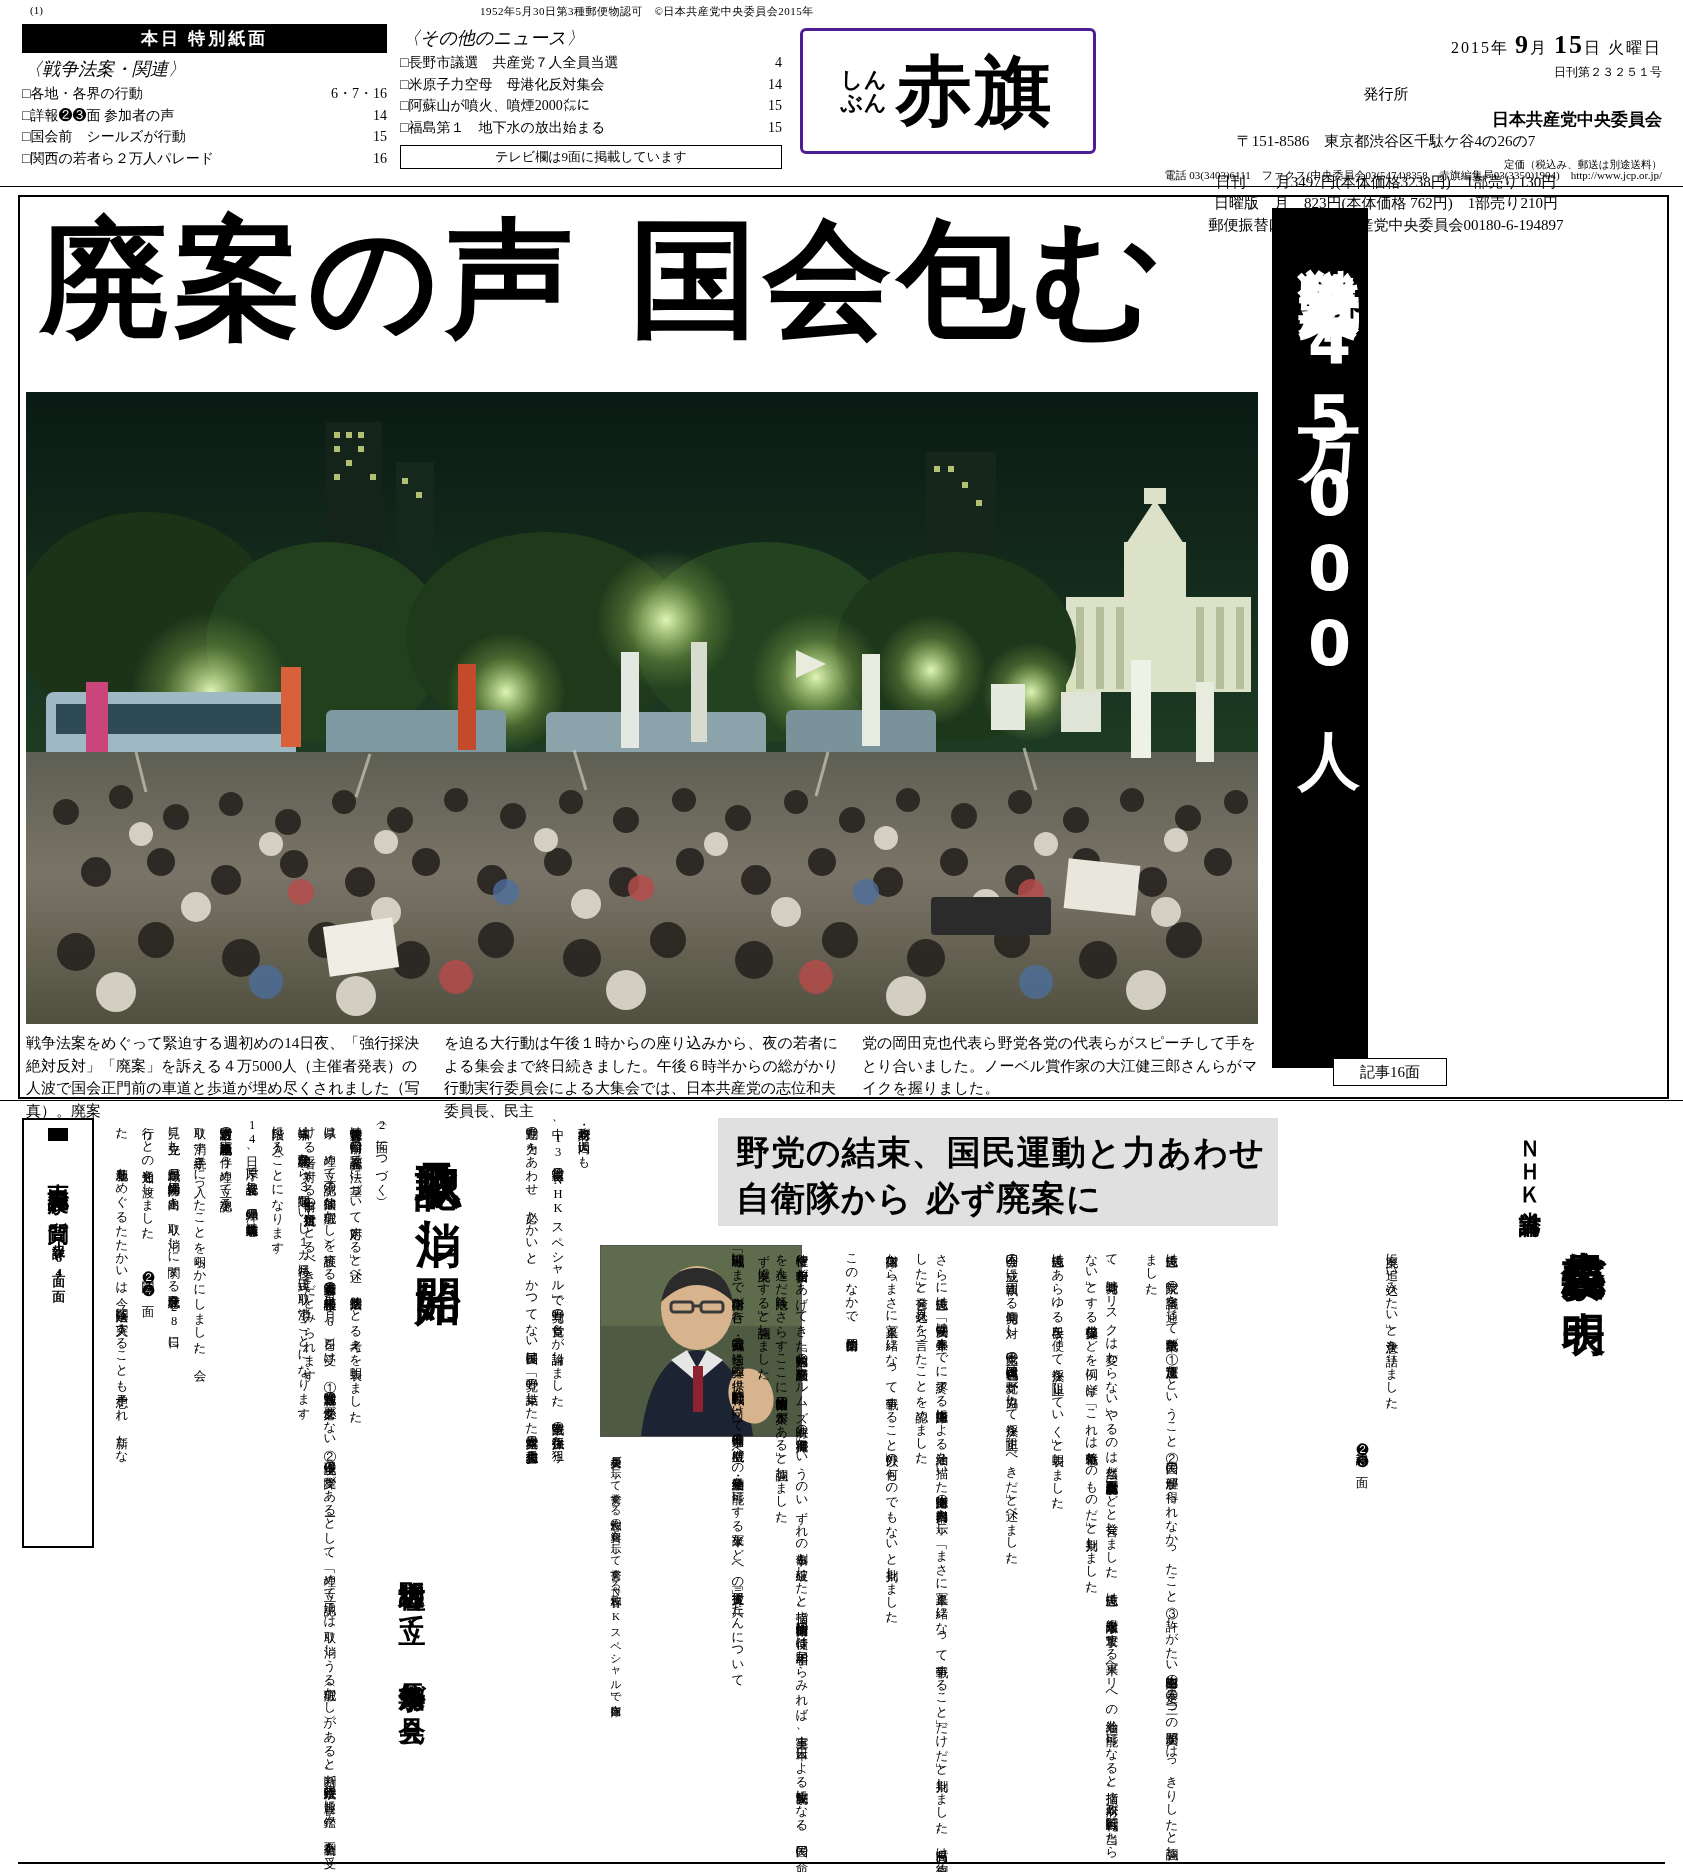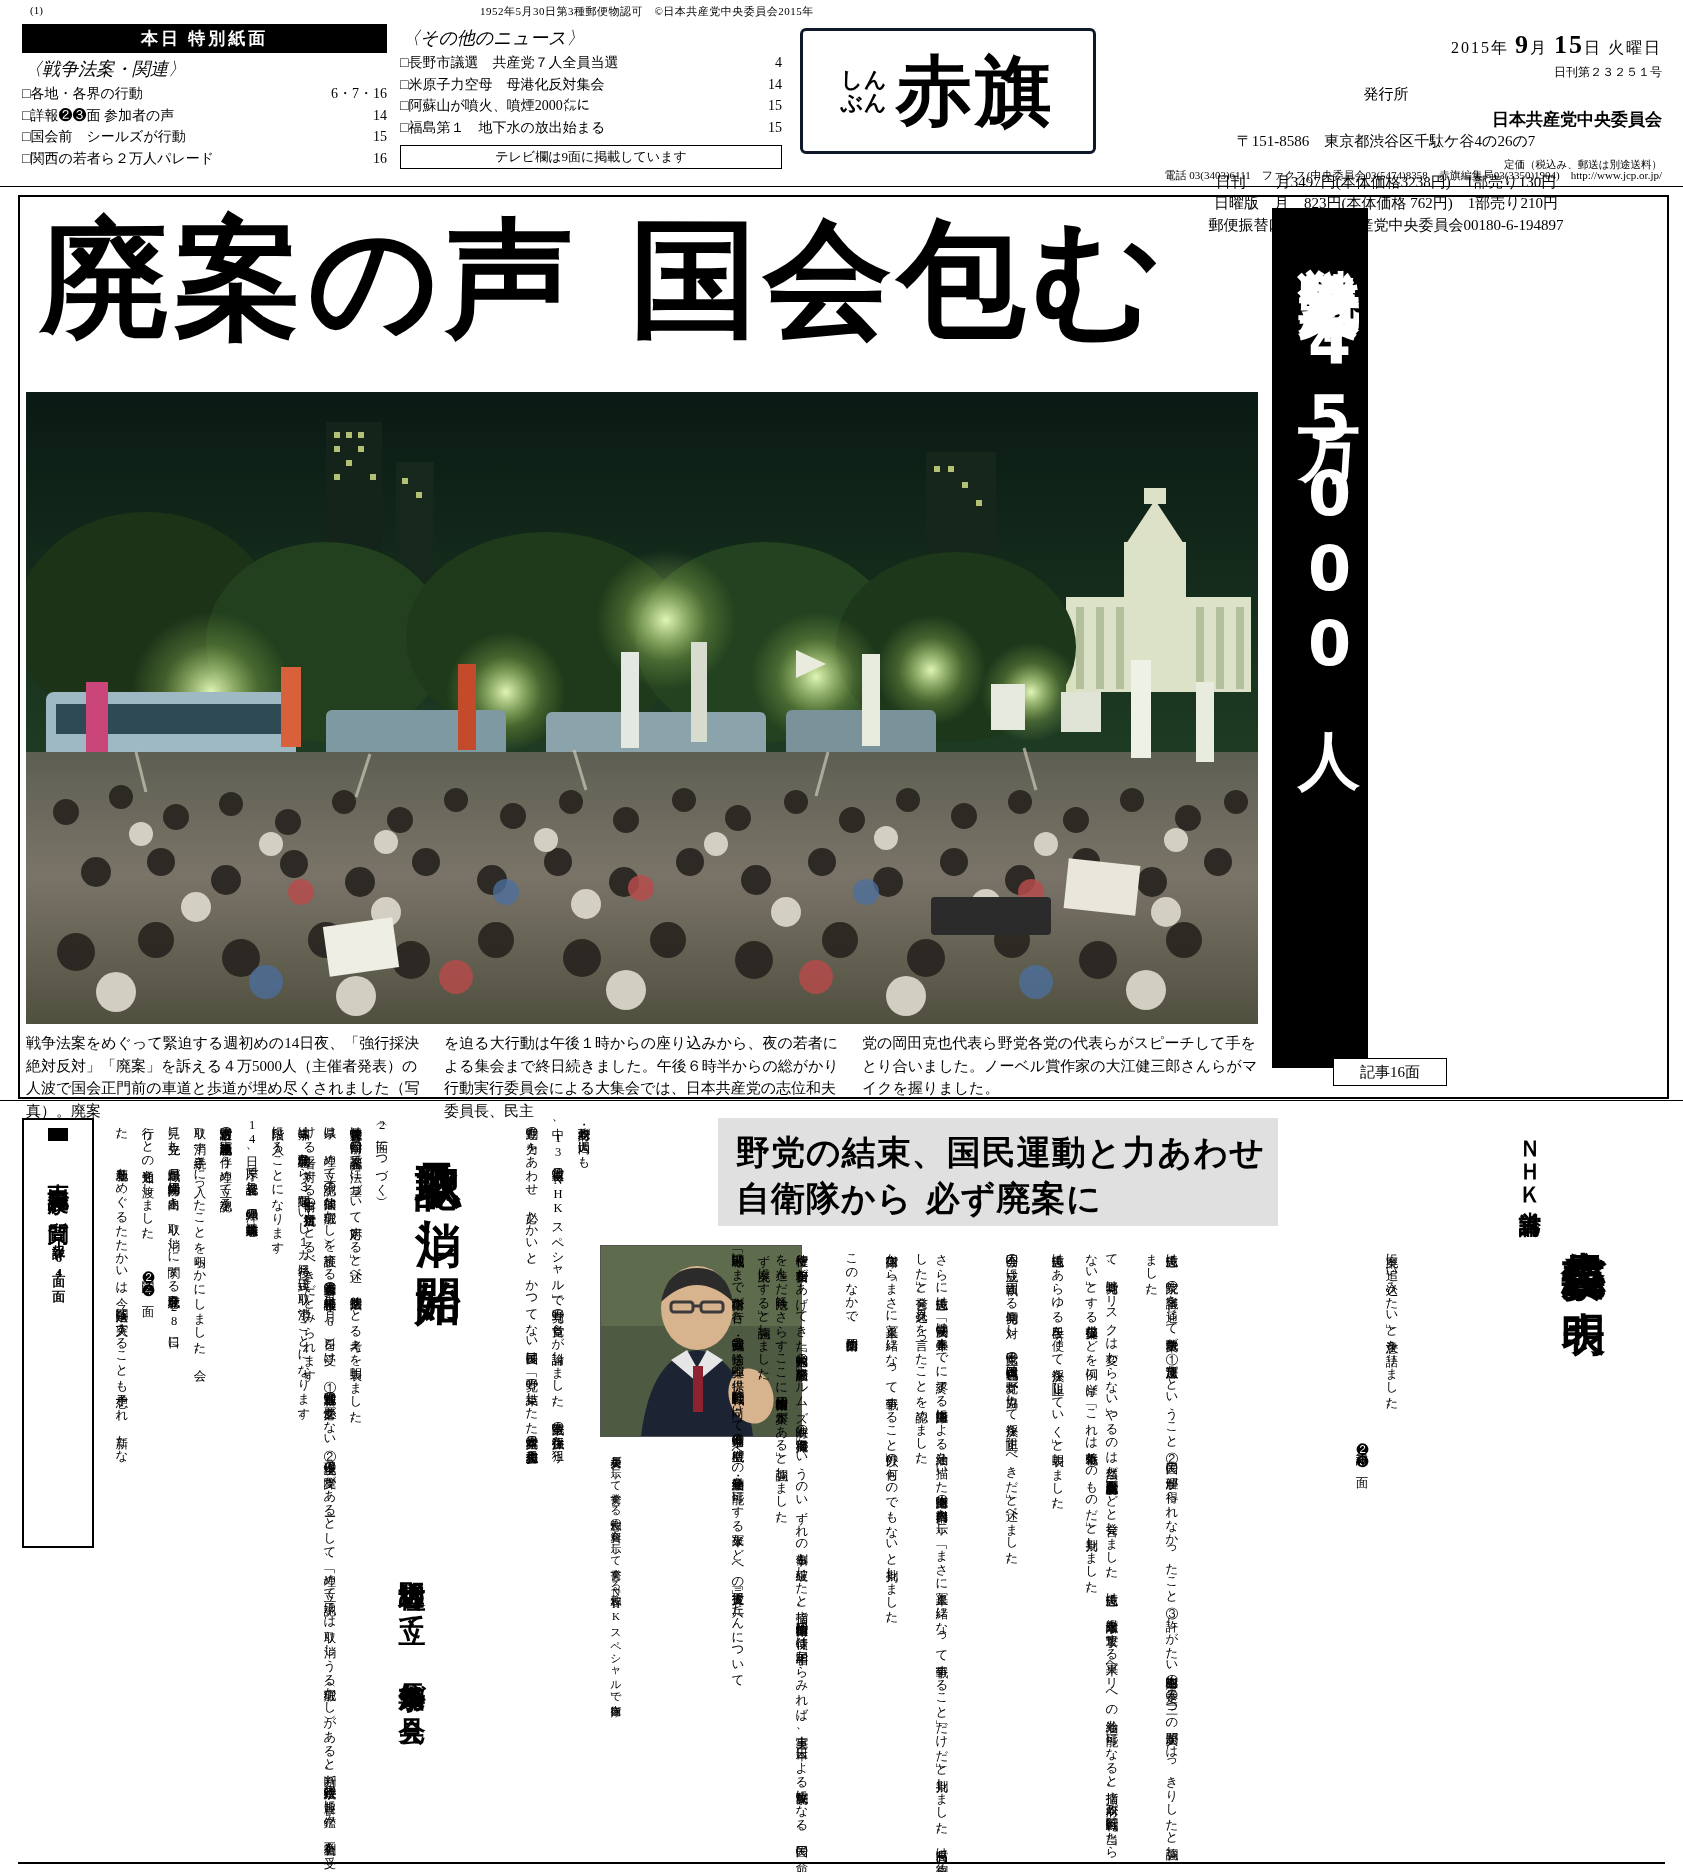--- a/index.html
+++ b/index.html
@@ -26,21 +26,21 @@
            letter-spacing:3px;padding:3px 17px;}
   .idxsub{font-size:18px;margin:4px 0 2px 2px;font-style:italic;}
   .idxrow{display:flex;align-items:flex-end;font-size:14px;line-height:1.55;}
   .idxrow .t{white-space:nowrap;}
   .idxrow .d{flex:1;border-bottom:1px dotted transparent;}
   .idxrow .p{white-space:nowrap;padding-left:6px;}
   .idxnote{margin-top:6px;border:1px solid #000;text-align:center;font-size:13px;padding:2px 0;}
 
   
   .masthead{position:absolute;left:800px;top:28px;width:290px;height:120px;
-            border:3px solid #0f172a;border-radius:6px;display:flex;align-items:center;
+            border:3px solid #4c1d95;border-radius:6px;display:flex;align-items:center;
             justify-content:center;overflow:hidden;}
   .mast-in{display:flex;align-items:center;}
   .mast-kana{font-size:22px;line-height:1.05;letter-spacing:1px;
              writing-mode:horizontal-tb;text-align:center;margin-right:8px;font-weight:bold;}
   .mast-kana span{display:block;}
   .mast-main{font-size:76px;font-weight:bold;letter-spacing:4px;line-height:1;}
 
   
   .hdrinfo{position:absolute;left:1110px;top:30px;width:552px;font-size:12px;text-align:right;}
   .hdr-date{font-size:16px;letter-spacing:2px;}

